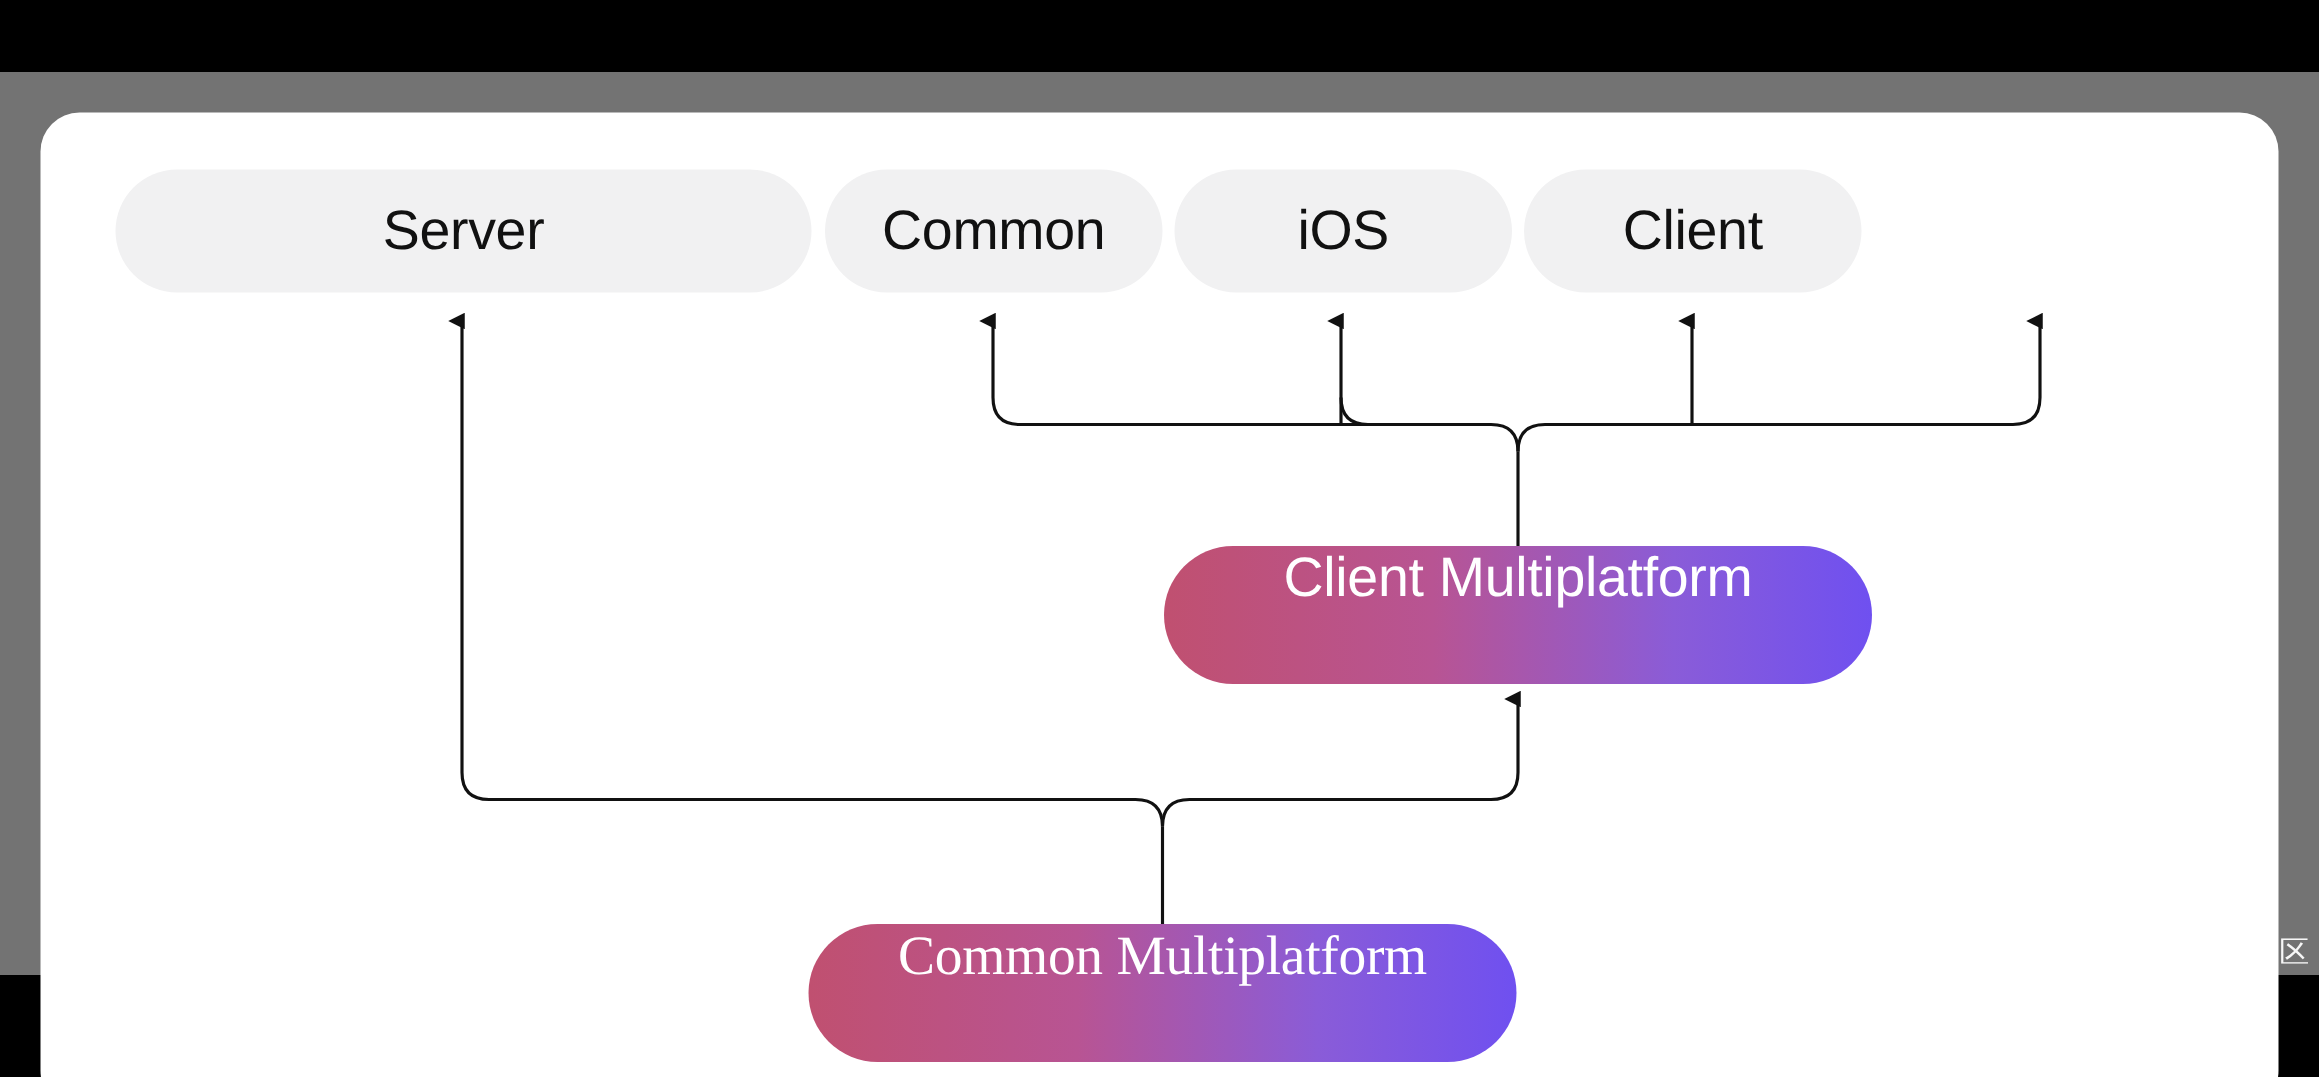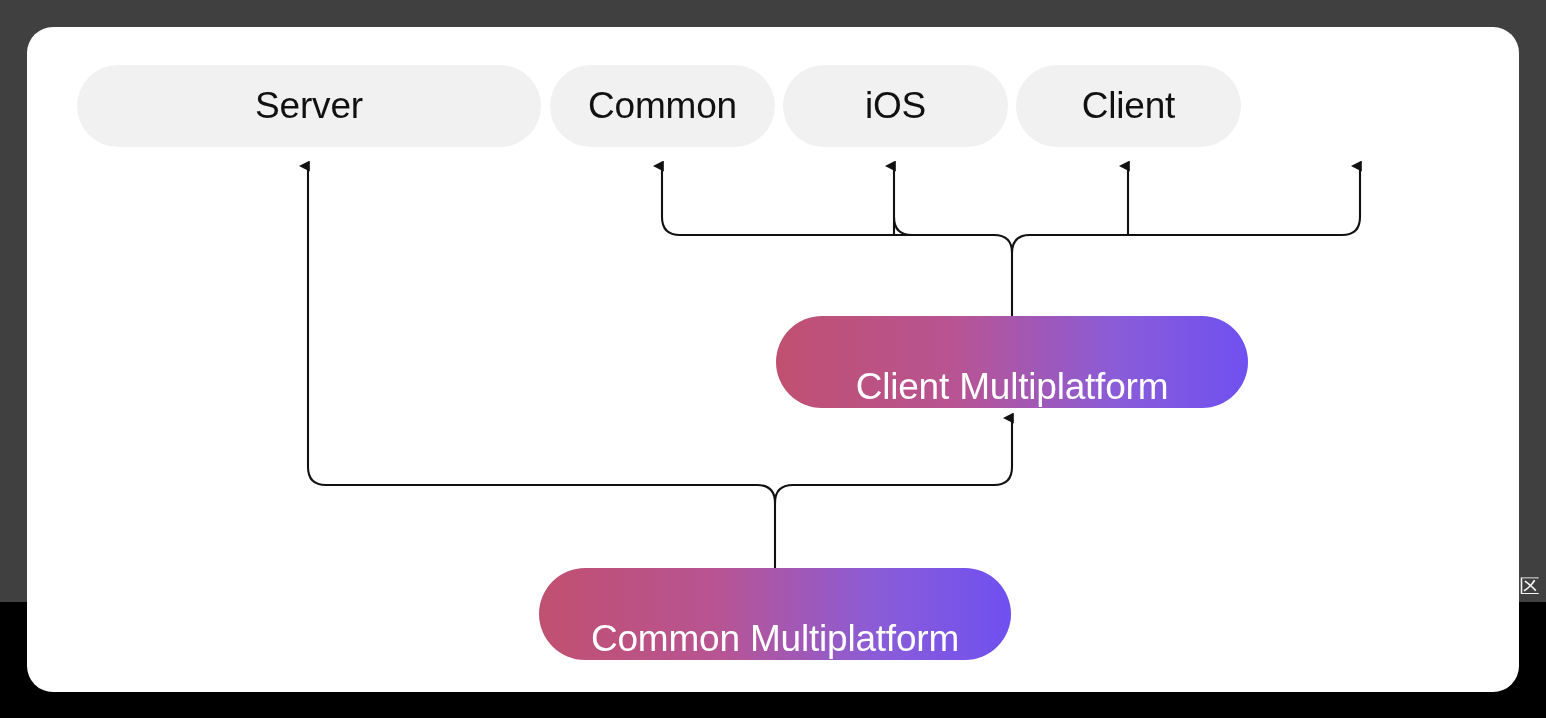--- a/index.html
+++ b/index.html
@@ -12,21 +12,22 @@
     height: 718px;
     overflow: hidden;
     font-family: "Liberation Sans", sans-serif;
     -webkit-font-smoothing: antialiased;
   }
 
   #stage {
     position: relative;
     width: 1546px;
     height: 602px;
-    background: #404040;
+    background: #737373;
+    margin-top: 48px;
   }
 
   
   #card {
     position: absolute;
     left: 27px;
     top: 27px;
     width: 1492px;
     height: 665px;
     background: #ffffff;
@@ -59,21 +60,21 @@
     letter-spacing: -0.2px;
     white-space: nowrap;
   }
 
   
   .module {
     position: absolute;
     height: 92px;
     border-radius: 46px;
     display: flex;
-    align-items: flex-end;
+    align-items: flex-start;
     justify-content: center;
     color: #ffffff;
     font-size: 37px;
     font-weight: 400;
     letter-spacing: -0.2px;
     white-space: nowrap;
     background-image: linear-gradient(90deg, #c05070 0%, #b85493 38%, #8a5cd8 72%, #6f50f0 100%);
   }
 
   
@@ -110,21 +111,21 @@
 
     <div class="pill" style="left:989px; top:38px; width:225px;">
       <span>Client</span>
     </div>
 
 
     <div class="module" style="left:749px; top:289px; width:472px;">
       <span>Client Multiplatform</span>
     </div>
 
-    <div class="module" style="left:512px; top:541px; width:472px;">
+    <div class="module" style="left:512px; top:541px; width:472px;font-family:Liberation Serif, serif;">
       <span>Common Multiplatform</span>
     </div>
 
   </div>
 
   <svg id="wires" viewBox="0 0 1546 718">
     <defs>
       <marker id="arrowUp" viewBox="0 0 12 12" refX="6" refY="10" markerWidth="11" markerHeight="11" orient="auto-start-reverse" markerUnits="userSpaceOnUse">
         <path d="M6 0 L12 12 L0 12 Z" fill="#111111"></path>
       </marker>

